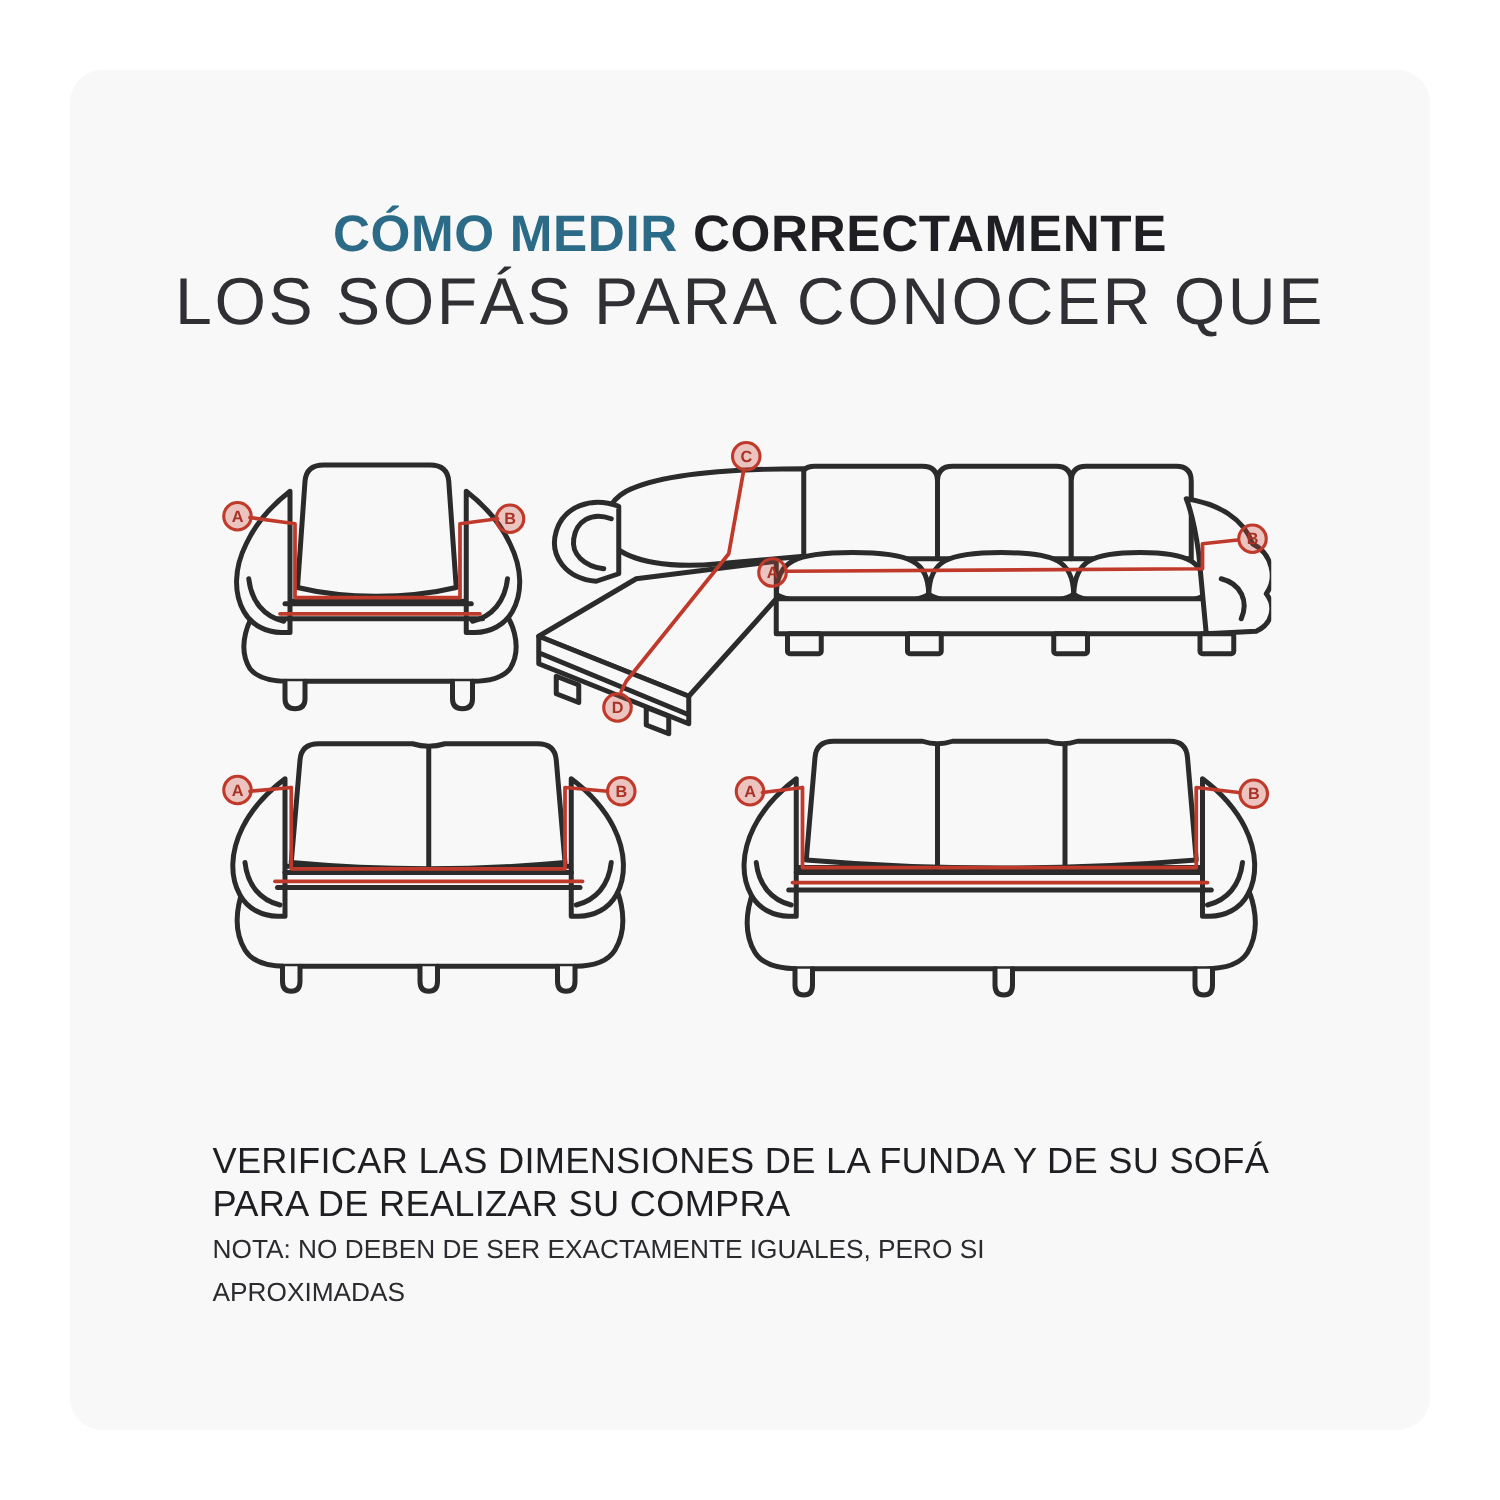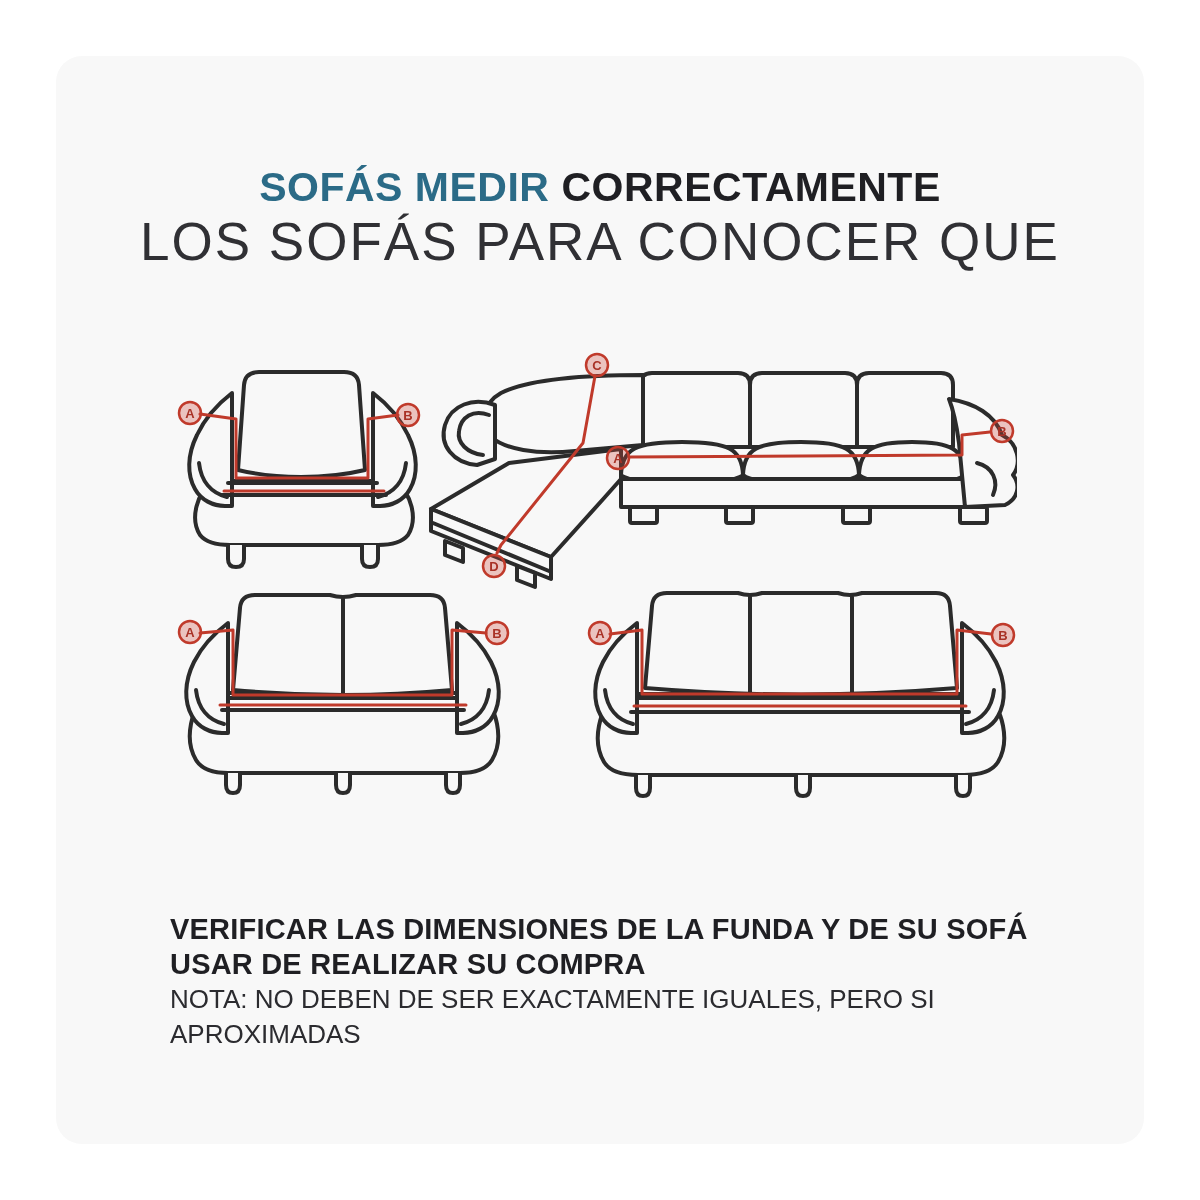--- a/index.html
+++ b/index.html
@@ -21,31 +21,31 @@
   .d-sofa3     { left:530px; top:532px; width:430px; }
 
   .ln  { stroke:#2b2b2b; stroke-width:4; fill:none; stroke-linecap:round; stroke-linejoin:round; }
   .lnf { stroke:#2b2b2b; stroke-width:4; fill:#f8f8f8; stroke-linecap:round; stroke-linejoin:round; }
   .red { stroke:#c03a2b; stroke-width:3; fill:none; stroke-linecap:round; stroke-linejoin:round; }
   .mc  { fill:rgba(205,72,58,0.30); stroke:#c03a2b; stroke-width:2.5; }
   .mt  { font-family:"Liberation Sans", sans-serif; font-size:13px; font-weight:700;
          fill:#a93226; text-anchor:middle; }
 
   .footer { position:absolute; left:114px; top:856px; }
-  .footer-bold div { font-size:29px; font-weight:700; letter-spacing:0.2px; color:#1f1f23; line-height:35px; }
-  .footer-note div { font-size:26px; font-weight:400; color:#2b2b2f; line-height:35px; }
+  .footer-bold div { font-size:29px; font-weight:400; letter-spacing:0.2px; color:#1f1f23; line-height:35px; }
+  .footer-note div { font-size:21px; font-weight:400; color:#2b2b2f; line-height:35px; }
 </style>
 </head>
 <body>
 
 <div class="page">
   <div class="card">
 
     <div class="title-wrap">
-      <h1 class="title-line1"><span class="title-accent">SOFÁS MEDIR</span><span>CORRECTAMENTE</span></h1>
+      <h1 class="title-line1"><span class="title-accent">CÓMO MEDIR</span><span>CORRECTAMENTE</span></h1>
       <div class="subtitle first">LOS SOFÁS PARA CONOCER QUE</div>
     </div>
 
     <svg class="diagram d-armchair" viewBox="0 0 256 214">
       <path class="lnf" d="M 38 118 C 20 130 14 156 24 172 Q 32 182 54 182 L 202 182 Q 224 182 232 172 C 242 156 236 130 218 118 Z"></path>
       <path class="lnf" d="M 52 182 L 52 196 Q 52 204 60 204 Q 68 204 68 196 L 68 182"></path>
       <path class="lnf" d="M 186 182 L 186 196 Q 186 204 194 204 Q 202 204 202 196 L 202 182"></path>
       <path class="lnf" d="M 62 107 L 68 22 Q 69 9 83 9 L 168 9 Q 182 9 183 22 L 189 107 Q 160 114 125 114 Q 91 114 62 107 Z"></path>
       <path class="lnf" d="M 56 30 C 43 40 29 55 21 72 C 11 92 11 112 19 126 C 25 137 37 143 49 143 L 56 143 Z"></path>
       <path class="ln" d="M 23 100 C 25 118 35 130 51 134"></path>
@@ -154,21 +154,21 @@
       </g>
       <g transform="translate(417,47)">
         <circle class="mc" r="11"></circle>
         <text class="mt" y="4.5">B</text>
       </g>
     </svg>
 
     <div class="footer">
       <div class="footer-bold">
         <div>VERIFICAR LAS DIMENSIONES DE LA FUNDA Y DE SU SOFÁ</div>
-        <div>USAR DE REALIZAR SU COMPRA</div>
+        <div>PARA DE REALIZAR SU COMPRA</div>
       </div>
       <div class="footer-note">
         <div>NOTA: NO DEBEN DE SER EXACTAMENTE IGUALES, PERO SI</div>
         <div>APROXIMADAS</div>
       </div>
     </div>
 
   </div>
 </div>
 

